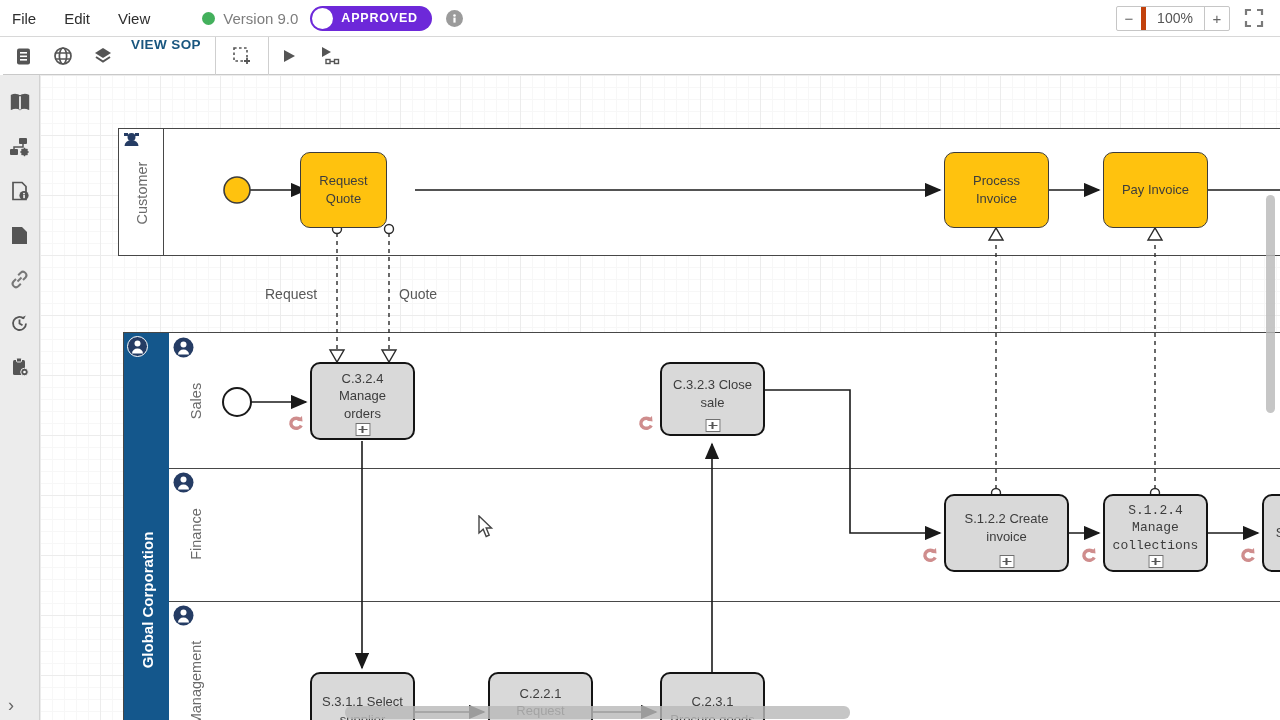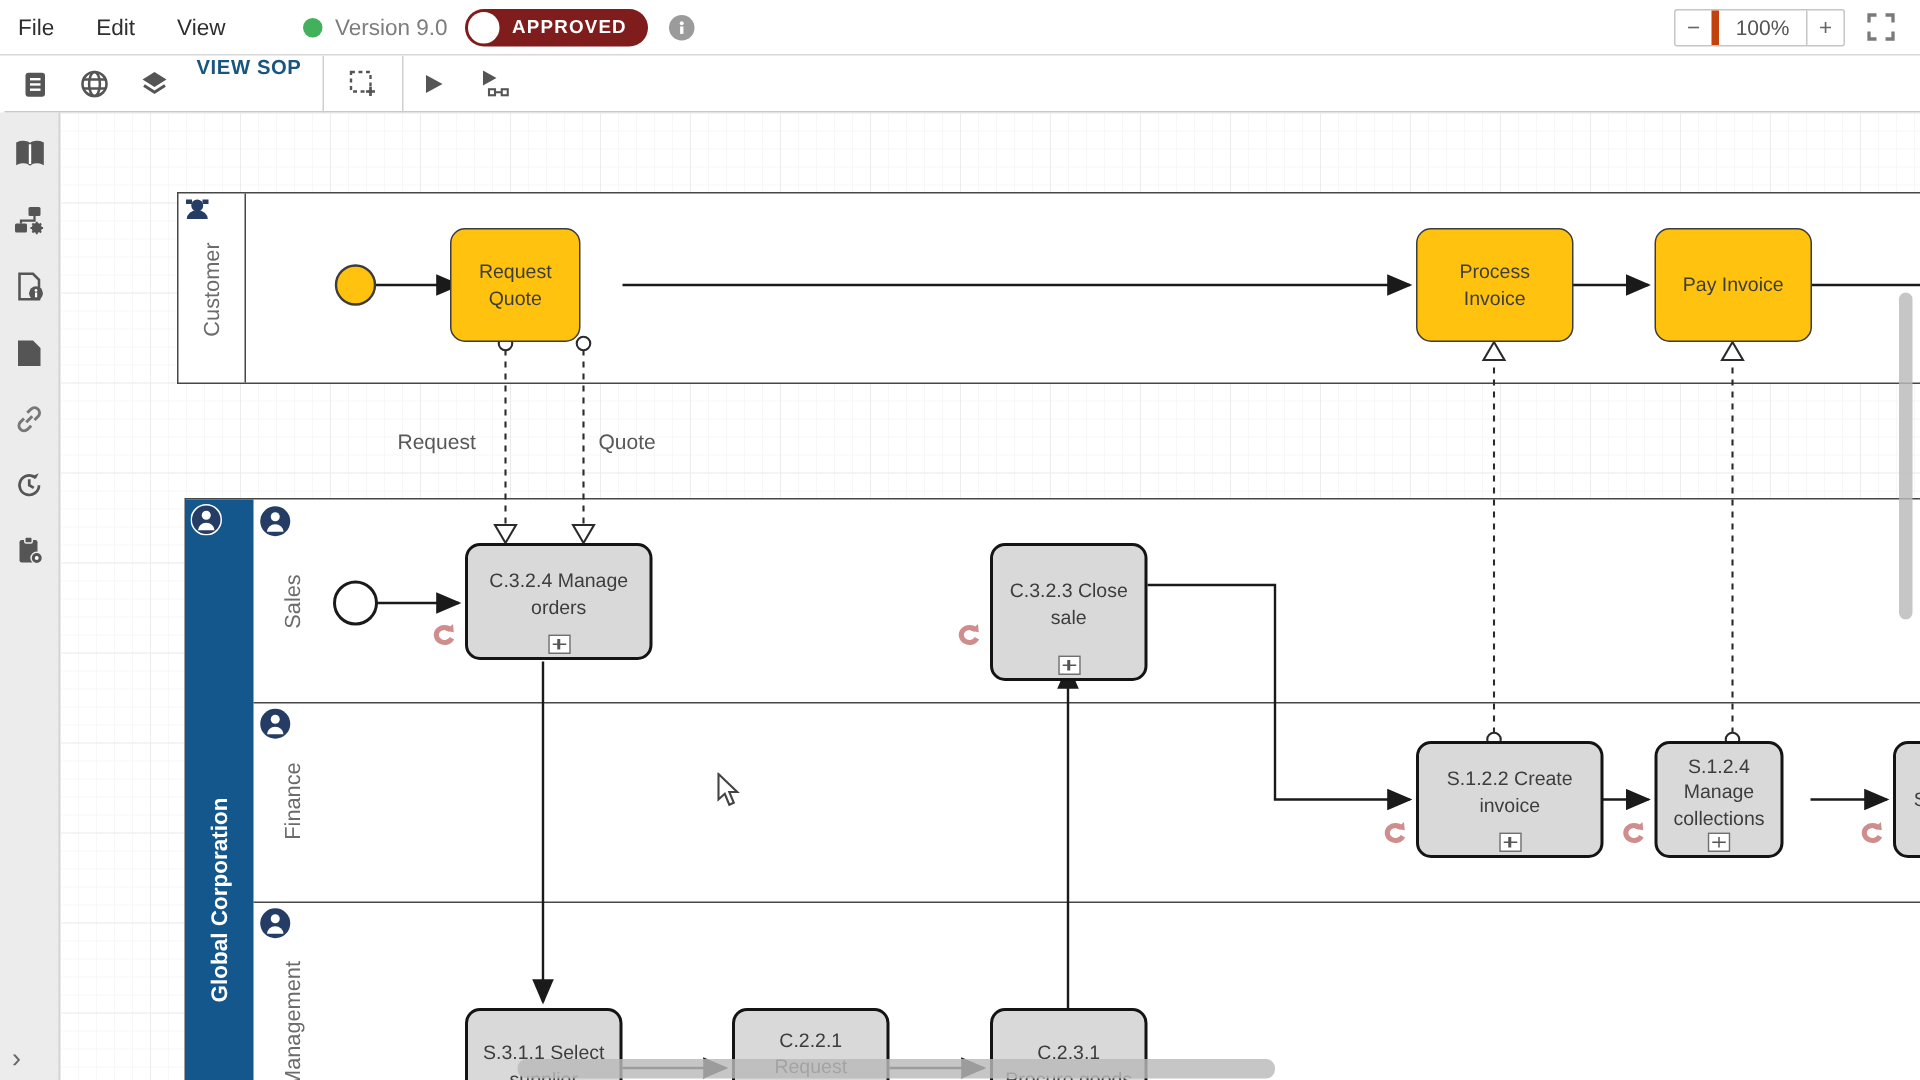--- a/index.html
+++ b/index.html
@@ -7,21 +7,21 @@
   body { font-family:"Liberation Sans","DejaVu Sans",sans-serif; background:#fff; color:#333; }
   .app { position:relative; width:1280px; height:720px; }
 
   
   .menubar { position:absolute; left:0; top:0; width:1280px; height:37px; background:#fff;
              border-bottom:1px solid #d8d8d8; display:flex; align-items:center; padding:0 12px; z-index:50; }
   .menu-item { font-size:15px; color:#2e2e2e; margin-right:28px; cursor:pointer; }
   .version-group { display:flex; align-items:center; margin-left:24px; }
   .version-dot { width:13px; height:13px; border-radius:50%; background:#43b05c; margin-right:8px; }
   .version-label { font-size:15px; color:#7d7d7d; }
-  .approved-pill { display:flex; align-items:center; margin-left:12px; background:#7f1d1d; border-radius:13px;
+  .approved-pill { display:flex; align-items:center; margin-left:12px; background:#6d28d9; border-radius:13px;
                    height:25px; padding:2px 14px 2px 2px; }
   .pill-knob { width:21px; height:21px; background:#fff; border-radius:50%; margin-right:8px; }
   .approved-label { color:#fff; font-size:12.5px; font-weight:bold; letter-spacing:.8px; }
   .info-icon { width:17px; height:17px; border-radius:50%; background:#9b9b9b; margin-left:14px;
                display:flex; align-items:center; justify-content:center; }
   .menubar-right { margin-left:auto; display:flex; align-items:center; }
   .zoom-group { display:flex; align-items:stretch; height:25px; border:1px solid #c6c6c6; border-radius:2px; background:#fff; }
   .zoom-btn { width:24px; display:flex; align-items:center; justify-content:center; font-size:15px; color:#666; cursor:pointer; }
   .zoom-value { width:64px; display:flex; align-items:center; justify-content:center; font-size:14px; color:#555;
                 border-left:5px solid #c2410c; border-right:1px solid #c6c6c6; }
@@ -307,33 +307,33 @@
     <div class="task task-yellow" style="left:260px; top:77px; width:87px; height:76px;">
         <span>Request Quote</span>
       </div>
     <div class="task task-yellow" style="left:904px; top:77px; width:105px; height:76px;">
         <span>Process Invoice</span>
       </div>
     <div class="task task-yellow" style="left:1063px; top:77px; width:105px; height:76px;">
         <span>Pay Invoice</span>
       </div>
 
-    <div class="task task-gray" style="left:270px; top:287px; width:125px; height:78px;">
+    <div class="task task-gray" style="left:270px; top:287px; width:105px; height:78px;">
         <span style="padding-bottom:10px;">C.3.2.4 Manage orders</span>
         <span class="plus-marker"></span>
       </div>
-    <div class="task task-gray" style="left:620px; top:287px; width:105px; height:92px;">
+    <div class="task task-gray" style="left:620px; top:287px; width:105px; height:74px;">
         <span style="padding-bottom:10px;">C.3.2.3 Close sale</span>
         <span class="plus-marker"></span>
       </div>
     <div class="task task-gray" style="left:904px; top:419px; width:125px; height:78px;">
         <span style="padding-bottom:10px;">S.1.2.2 Create invoice</span>
         <span class="plus-marker"></span>
       </div>
-    <div class="task task-gray" style="left:1063px; top:419px; width:86px; height:78px;">
+    <div class="task task-gray" style="left:1063px; top:419px; width:105px; height:78px;font-family:Liberation Mono, monospace;">
         <span style="padding-bottom:10px;">S.1.2.4 Manage collections</span>
         <span class="plus-marker"></span>
       </div>
     <div class="task task-gray" style="left:1222px; top:419px; width:58px; height:78px;">
         <span>S.1 a</span>
       </div>
     <div class="task task-gray" style="left:270px; top:597px; width:105px; height:78px;">
         <span>S.3.1.1 Select supplier</span>
       </div>
     <div class="task task-gray" style="left:448px; top:597px; width:105px; height:78px;">

